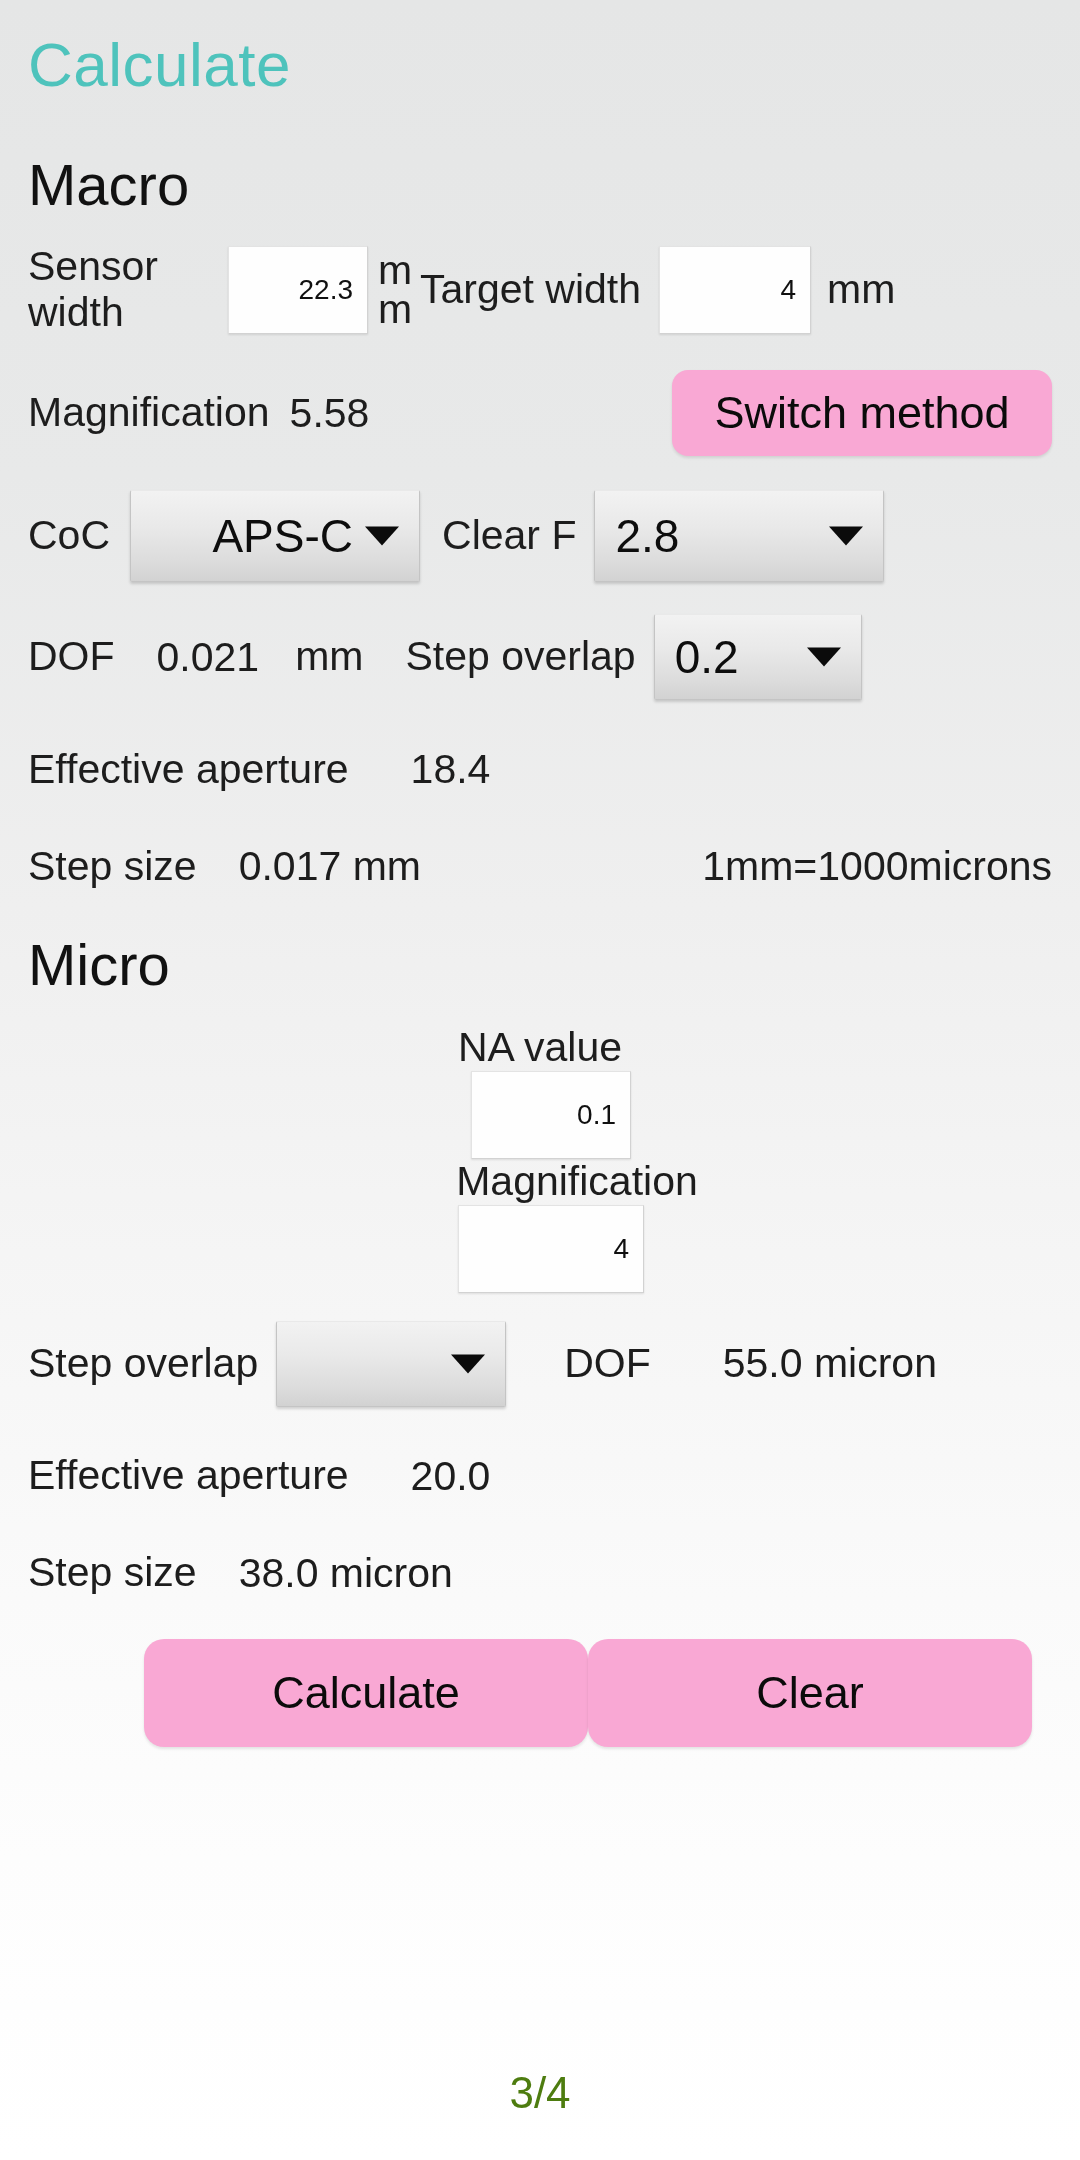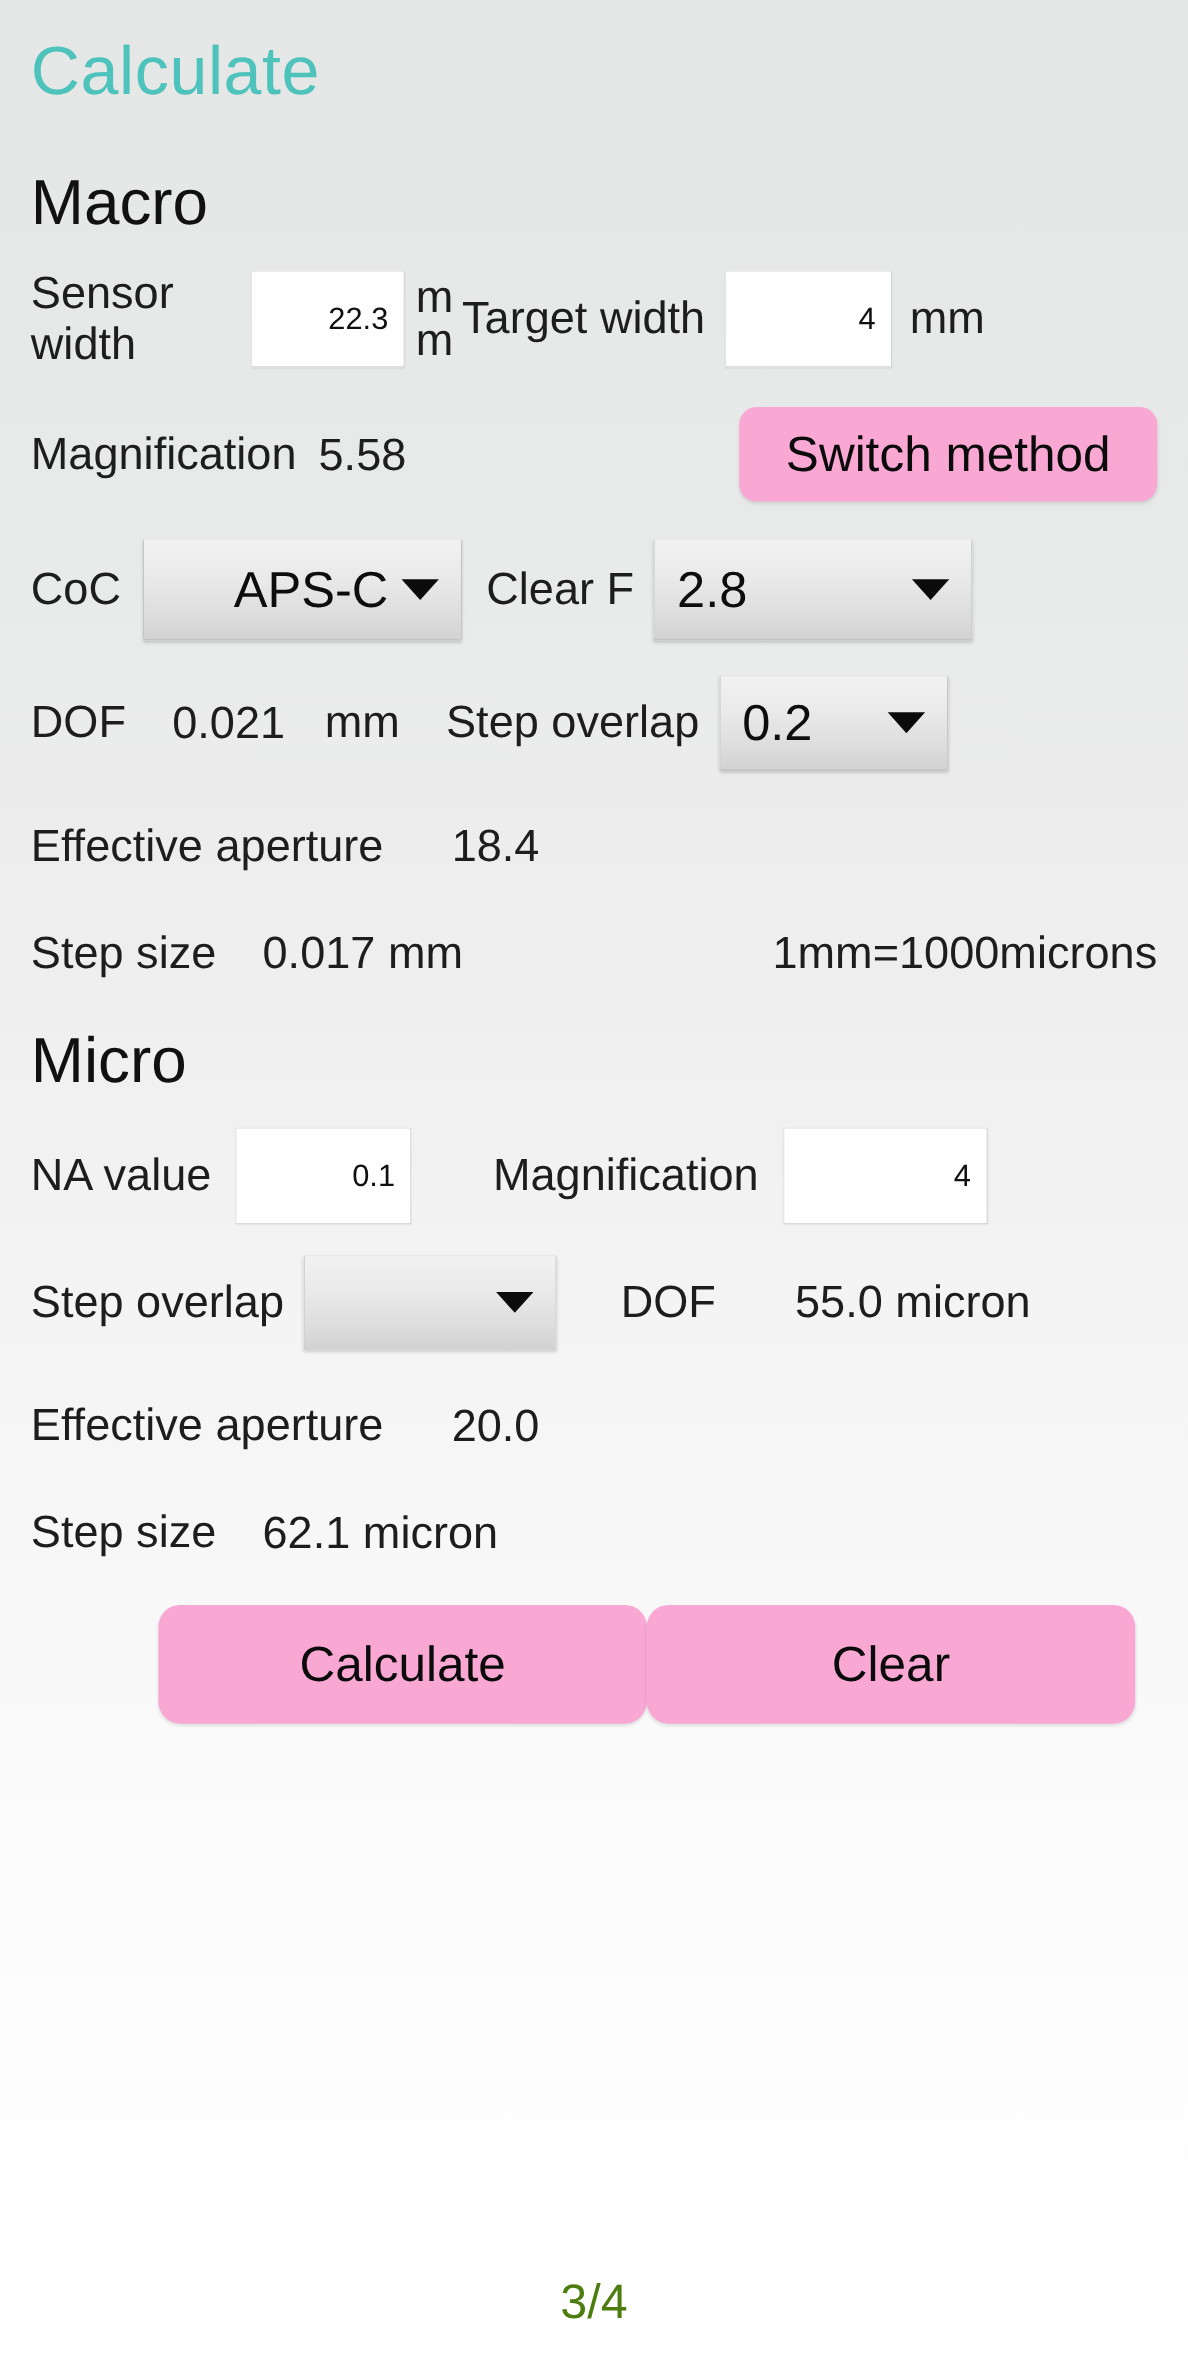--- a/index.html
+++ b/index.html
@@ -221,21 +221,21 @@
   </div>
 
   <div class="row" style="margin-top:50px;">
     <div class="lbl">Step size</div>
     <div class="val" style="margin-left:42px;">0.017 mm</div>
     <div class="val" style="margin-left:auto;">1mm=1000microns</div>
   </div>
 
   <div class="section-head micro-head" style="margin-top:42px;">Micro</div>
 
-  <div class="row" style="margin-top:26px;">
+  <div class="row" style="margin-top:26px;flex-direction:column;">
     <div class="lbl">NA value</div>
     <div class="tf na" style="margin-left:22px;">0.1</div>
     <div class="lbl" style="margin-left:74px;">Magnification</div>
     <div class="tf micromag" style="margin-left:22px;">4</div>
   </div>
 
   <div class="row" style="margin-top:28px;">
     <div class="lbl">Step overlap</div>
     <div class="dd microstepov" style="margin-left:18px;">
       <span></span>
@@ -245,21 +245,21 @@
     <div class="val" style="margin-left:72px;">55.0 micron</div>
   </div>
 
   <div class="row" style="margin-top:46px;">
     <div class="lbl">Effective aperture</div>
     <div class="val" style="margin-left:62px;">20.0</div>
   </div>
 
   <div class="row" style="margin-top:50px;">
     <div class="lbl">Step size</div>
-    <div class="val" style="margin-left:42px;">62.1 micron</div>
+    <div class="val" style="margin-left:42px;">38.0 micron</div>
   </div>
 
   <div class="row" style="margin-top:42px;">
     <div class="btn-teal btn-calc" style="margin-left:116px;">Calculate</div>
     <div class="btn-teal btn-clear">Clear</div>
   </div>
 
   <div class="footer">3/4</div>
 
 </div>

